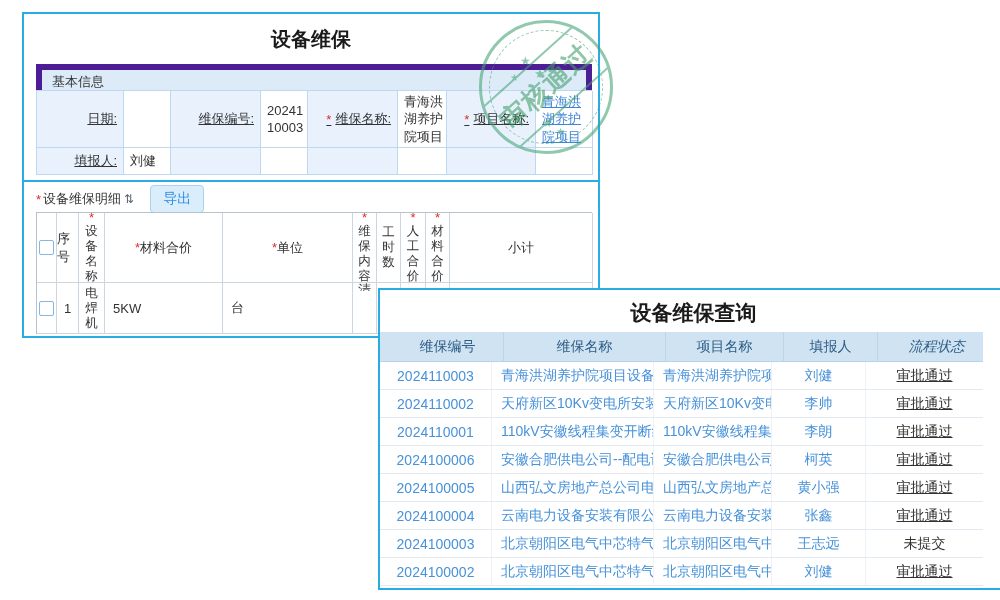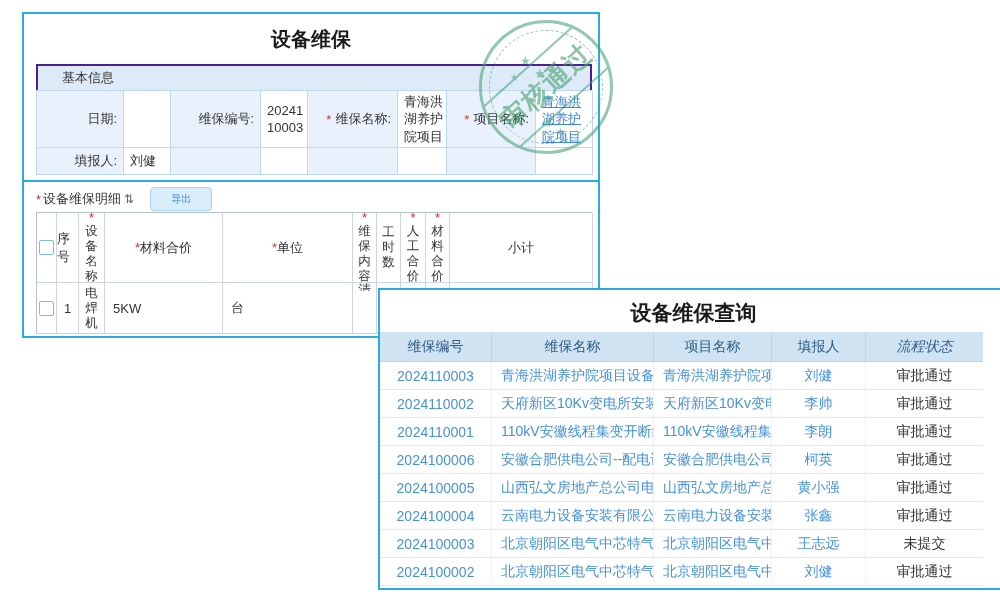--- a/index.html
+++ b/index.html
@@ -8,66 +8,66 @@
 
   .panel{position:absolute;background:#fff;border:2px solid #29ace4;box-sizing:border-box;}
   .panel-form{left:22px;top:12px;width:578px;height:326px;z-index:1;}
   .panel-query{left:378px;top:288px;width:631px;height:302px;z-index:20;}
 
   .p-title{position:absolute;left:0;right:0;text-align:center;font-size:20px;font-weight:bold;color:#1a1a1a;margin:0;}
   .panel-form .p-title{top:12px;}
   .panel-query .p-title{top:9px;font-size:21px;}
 
   
-  .bi-bar{position:absolute;left:12px;top:50px;width:556px;height:42px;background:#ddebf9;border:2px solid #4c1d95;box-sizing:border-box;line-height:24px;padding-left:24px;font-size:13px;color:#333;}
+  .bi-bar{position:absolute;left:12px;top:50px;width:556px;height:42px;background:#ddebf9;border:6px solid #4c1d95;box-sizing:border-box;line-height:24px;padding-left:10px;font-size:13px;color:#333;}
   .bi-table{position:absolute;left:12px;top:76px;width:556px;display:grid;grid-template-columns:87px 47px 90px 47px 90px 49px 89px 57px;grid-template-rows:57px 27px;border-left:1px solid #bdd8f0;border-top:1px solid #bdd8f0;box-sizing:border-box;font-size:13px;}
   .bt-cell{border-right:1px solid #bdd8f0;border-bottom:1px solid #bdd8f0;display:flex;align-items:center;box-sizing:border-box;overflow:hidden;}
-  .bt-lbl{background:#e9f2fc;justify-content:flex-end;padding-right:6px;text-align:right;color:#333;gap:2px;}
+  .bt-lbl{background:#e9f2fc;justify-content:flex-end;padding-right:6px;text-align:right;color:#333;gap:2px;text-decoration:underline;}
   .bt-val{background:#fff;padding-left:6px;}
   .wrapv{word-break:break-all;line-height:1.32;padding:2px 0;}
   .star{color:#e02b2b;margin-right:2px;}
   a.cell-link{color:#3d85d8;text-decoration:underline;word-break:break-all;line-height:1.32;cursor:pointer;}
 
   
   .h-divider{position:absolute;left:-2px;right:-2px;top:166px;height:2px;background:#29ace4;}
 
   
   .detail-bar{position:absolute;left:12px;top:170px;width:556px;height:30px;display:flex;align-items:center;font-size:13px;}
   .sort-icon{color:#556070;font-size:12px;margin-left:3px;}
-  .export-btn{margin-left:16px;background:#d9edfb;border:1px solid #a8d4f0;border-radius:4px;color:#2f8fdf;font-size:10px;padding:4px 20px;cursor:pointer;font-family:inherit;}
+  .export-btn{margin-left:16px;background:#d9edfb;border:1px solid #a8d4f0;border-radius:4px;color:#2f8fdf;font-size:14px;padding:4px 12px;cursor:pointer;font-family:inherit;}
 
   
   .dt{position:absolute;left:12px;top:198px;width:556px;display:grid;grid-template-columns:20px 22px 26px 118px 130px 24px 24px 25px 24px 143px;grid-template-rows:70px 51px;border-left:1px solid #b5c3cf;border-top:1px solid #b5c3cf;box-sizing:border-box;font-size:13px;}
   .dt-cell{border-right:1px solid #ccd6e1;border-bottom:1px solid #ccd6e1;background:#fff;display:flex;align-items:center;justify-content:center;box-sizing:border-box;overflow:hidden;}
   .dt-cell.v{flex-direction:column;justify-content:center;}
   .vtxt{display:inline-block;width:14px;word-break:break-all;line-height:1.2;font-size:12.5px;text-align:center;color:#333;}
   .dt-cell .star{margin:0;line-height:1;}
   .dt-left{justify-content:flex-start;padding-left:8px;}
   .chk{width:13px;height:13px;border:1px solid #88b6e0;border-radius:2px;background:#fff;display:inline-block;cursor:pointer;}
   .clip-top{display:block;height:8px;overflow:hidden;line-height:13px;font-size:13px;color:#333;align-self:flex-start;}
   .scroll-up{position:absolute;right:4px;top:74px;font-size:8px;color:#9aa7b4;cursor:pointer;}
 
   
   .stamp{position:absolute;left:479px;top:20px;width:134px;height:134px;border:3px solid #43a376;border-radius:50%;box-sizing:border-box;opacity:.58;z-index:5;pointer-events:none;}
   .stamp-inner{position:absolute;left:7px;top:7px;right:7px;bottom:7px;border:1.5px dashed #43a376;border-radius:50%;}
   .stamp-band{position:absolute;left:50%;top:50%;width:120px;height:52px;transform:translate(-50%,-50%) rotate(-42deg);border-top:2px solid #43a376;border-bottom:2px solid #43a376;display:flex;align-items:center;justify-content:center;}
   .stamp-band span{font-size:27px;font-weight:bold;color:#3f9e68;letter-spacing:1px;white-space:nowrap;}
   .stamp-star{position:absolute;color:#43a376;line-height:1;}
 
   
-  .q-header{position:absolute;left:0;top:42px;width:603px;height:30px;background:#cfe3f3;display:grid;grid-template-columns:112px 162px 118px 94px 117px;box-sizing:border-box;border-bottom:1px solid #b9d2e8;}
+  .q-header{position:absolute;left:0;top:42px;width:603px;height:30px;background:#cfe3f3;display:grid;grid-template-columns:112px 162px 118px 94px 117px;box-sizing:border-box;border-bottom:1px solid #b9d2e8;padding-left:12px;}
   .q-hcell{display:flex;align-items:center;justify-content:center;font-size:14px;color:#2d5c84;border-right:1px solid #bcd5ea;box-sizing:border-box;}
   .q-hcell:last-child{border-right:none;font-style:italic;}
   .q-rows{position:absolute;left:0;top:72px;width:603px;}
   .q-row{display:grid;grid-template-columns:112px 162px 118px 94px 117px;height:28px;border-bottom:1px solid #e2e9f0;box-sizing:border-box;cursor:pointer;}
   .qc{display:flex;align-items:center;justify-content:center;font-size:14px;color:#4792d9;white-space:nowrap;overflow:hidden;border-right:1px solid #eef2f7;box-sizing:border-box;}
   .qc:last-child{border-right:none;}
   .qc.txt{justify-content:flex-start;padding-left:9px;}
   .qc.status{color:#333;}
-  .approved{color:#3a9e4d;}
+  .approved{color:#3a9e4d;text-decoration:underline;}
   .unsubmitted{color:#6b3fd4;}
 </style>
 </head>
 <body>
 
 <div class="canvas">
 
   <section class="panel panel-form">
     <h1 class="p-title">设备维保</h1>
 

